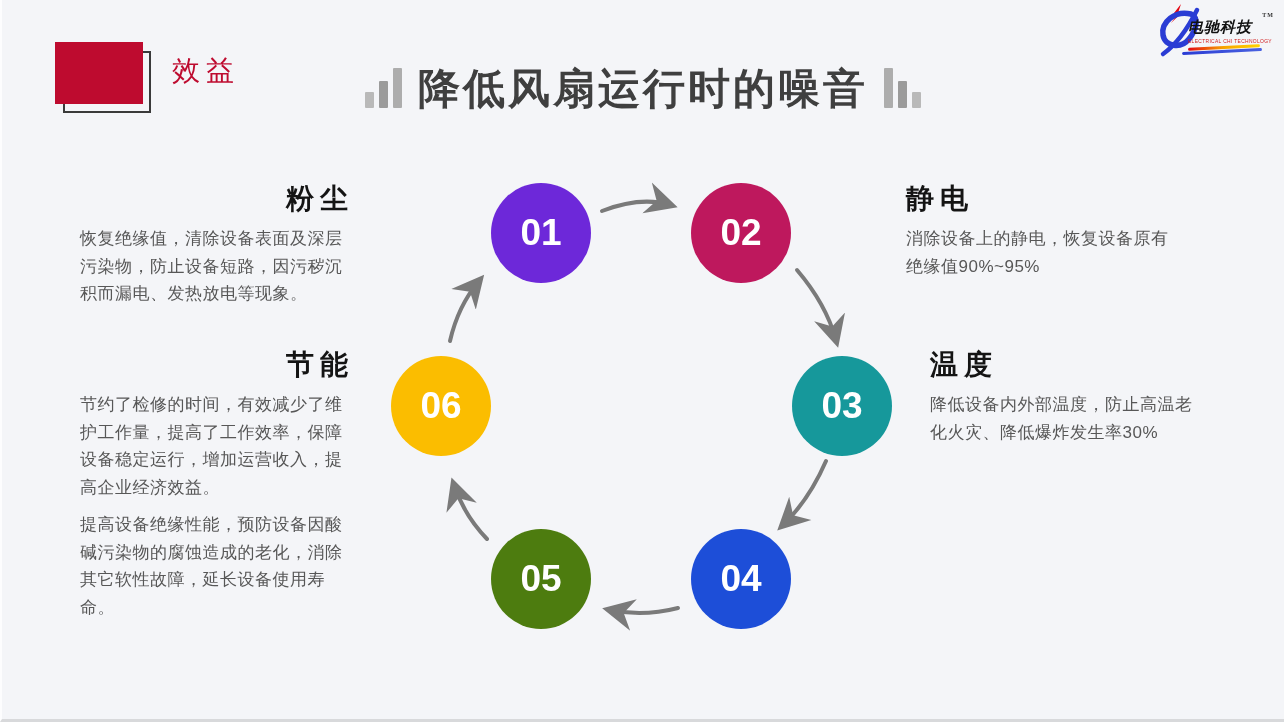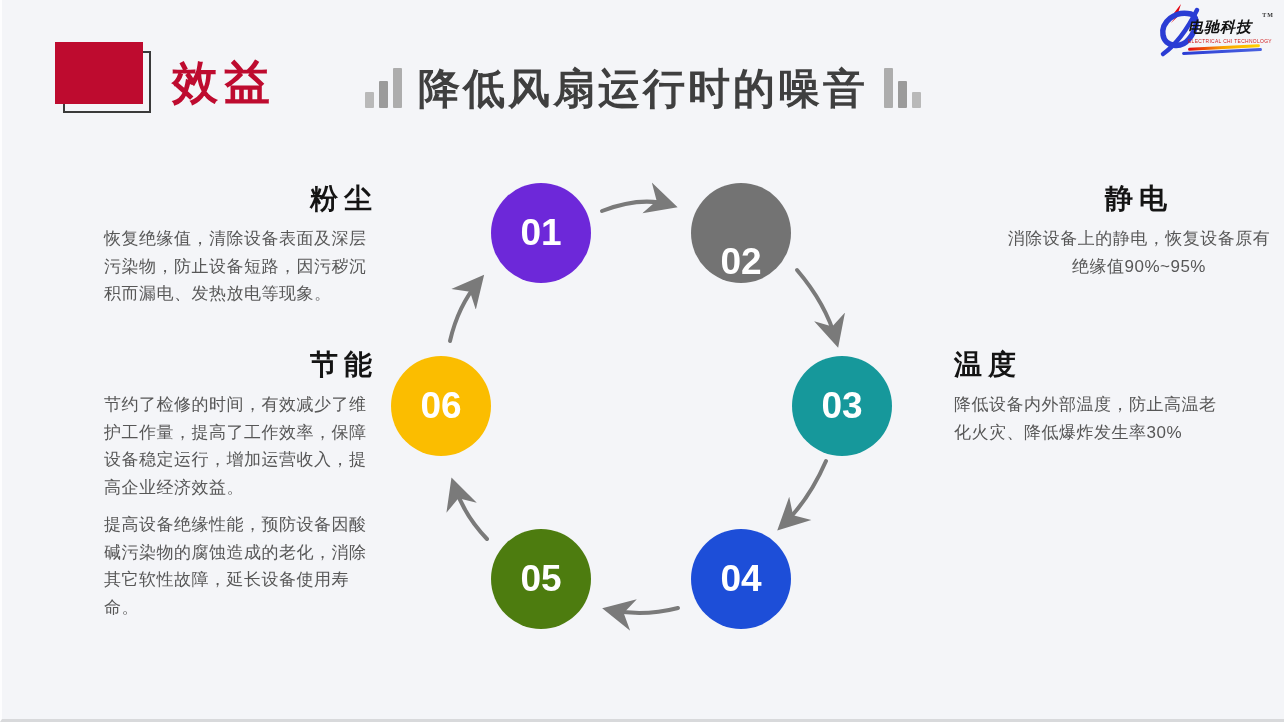--- a/index.html
+++ b/index.html
@@ -24,54 +24,54 @@
     border:2px solid #3a3a3a;
     background:transparent;
   }
   .corner-red-rect {
     position:absolute; left:53px; top:42px;
     width:88px; height:62px;
     background:#be0b2f;
   }
   .corner-label {
     position:absolute; left:170px; top:52px;
-    font-size:46px; font-weight:bold;
+    font-size:28px; font-weight:normal;
     letter-spacing:6px; color:#be0b2f;
   }
 
   
   .title-row {
     position:absolute; left:0; top:66px; width:100%;
     display:flex; justify-content:center; align-items:flex-end; gap:16px;
   }
   .bar-group { display:flex; align-items:flex-end; gap:5px; padding-bottom:4px; }
   .bar { width:9px; border-radius:1px; }
   .bar.b1 { height:16px; background:#b9b9b9; }
   .bar.b2 { height:27px; background:#9b9b9b; }
   .bar.b3 { height:40px; background:#adadad; }
   .slide-title {
     font-size:42px; font-weight:bold; color:#3f3f3f;
     letter-spacing:3px; line-height:1.1;
   }
 
   
-  .benefit { position:absolute; width:274px;margin-left:24px; }
+  .benefit { position:absolute; width:274px; }
   .benefit h3 {
     font-size:28px; font-weight:bold; color:#141414;
     letter-spacing:6px; margin-bottom:7px;
   }
   .benefit.left h3 { text-align:right; }
   .benefit p {
     font-size:17px; color:#575757; line-height:1.62;
     letter-spacing:0.5px;
   }
   .pos-l1 { left:78px;  top:180px; }
   .pos-l2 { left:78px;  top:346px; }
   .pos-l3 { left:78px;  top:511px; }
-  .pos-r1 { left:976px; top:180px;text-align:center; }
+  .pos-r1 { left:904px; top:180px; }
   .pos-r2 { left:928px; top:346px; }
   .pos-r3 { left:928px; top:511px; }
 
   
   .circle {
     position:absolute; width:100px; height:100px; border-radius:50%;
     display:flex; align-items:center; justify-content:center;
     color:#ffffff; font-size:37px; font-weight:bold;
   }
   .c1 { left:489px; top:183px; }
@@ -170,21 +170,21 @@
       <path d="M 824 461 Q 807 500 781 525" marker-end="url(#ah)"></path>
       <path d="M 676 608 Q 641 617 608 610" marker-end="url(#ah)"></path>
       <path d="M 485 539 Q 462 515 452 485" marker-end="url(#ah)"></path>
       <path d="M 448 341 Q 456 306 477 281" marker-end="url(#ah)"></path>
     </g>
   </svg>
 
   <div class="circle c1" style="background: #6d28d9;">
     <span>01</span>
   </div>
-  <div class="circle c2" style="background: #737373; align-items: flex-end;">
+  <div class="circle c2" style="background: #be185d;">
     <span>02</span>
   </div>
   <div class="circle c3" style="background: rgb(22, 152, 155);">
     <span>03</span>
   </div>
   <div class="circle c4" style="background: #1d4ed8;">
     <span>04</span>
   </div>
   <div class="circle c5" style="background: #4d7c0f;">
     <span>05</span>

